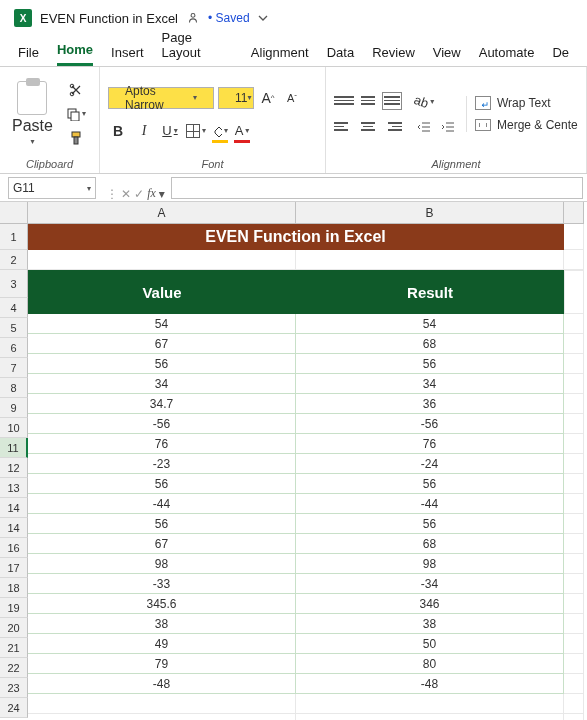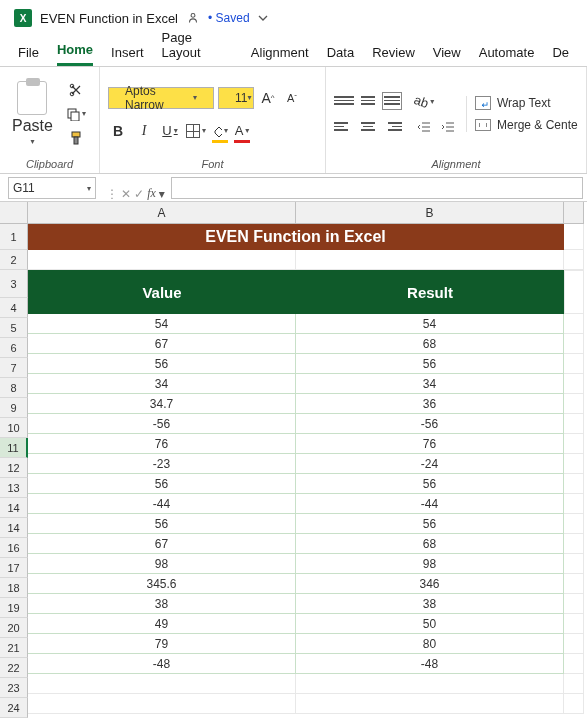--- a/index.html
+++ b/index.html
@@ -398,20 +398,25 @@
           <div class="cell colA">67</div>
           <div class="cell colB">68</div>
           <div class="cell colC"></div>
         </div>
         <div class="datarow">
           <div class="cell colA">98</div>
           <div class="cell colB">98</div>
           <div class="cell colC"></div>
         </div>
         <div class="datarow">
+          <div class="cell colA">-33</div>
+          <div class="cell colB">-34</div>
+          <div class="cell colC"></div>
+        </div>
+        <div class="datarow">
           <div class="cell colA">345.6</div>
           <div class="cell colB">346</div>
           <div class="cell colC"></div>
         </div>
         <div class="datarow">
           <div class="cell colA">38</div>
           <div class="cell colB">38</div>
           <div class="cell colC"></div>
         </div>
         <div class="datarow">

